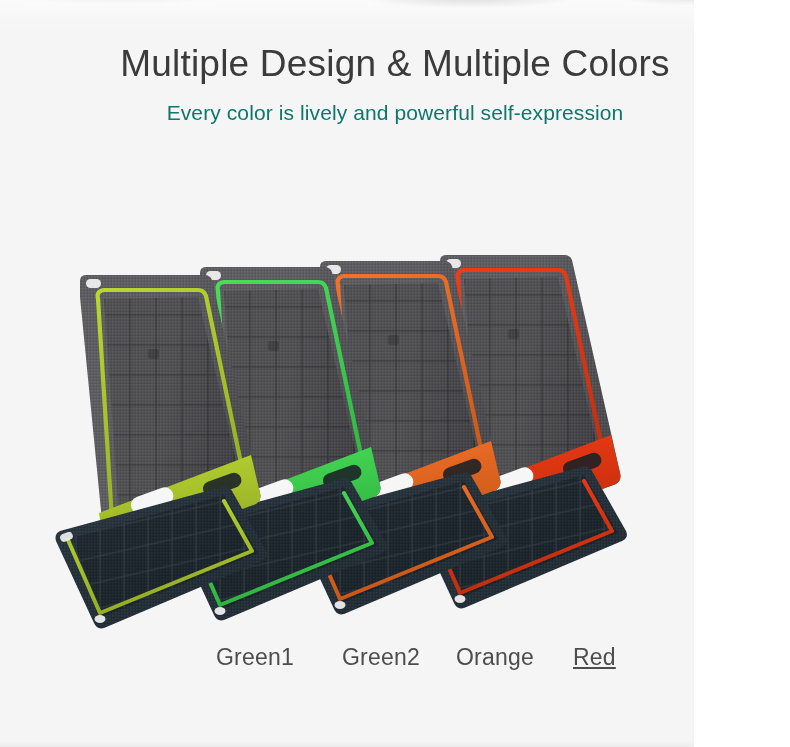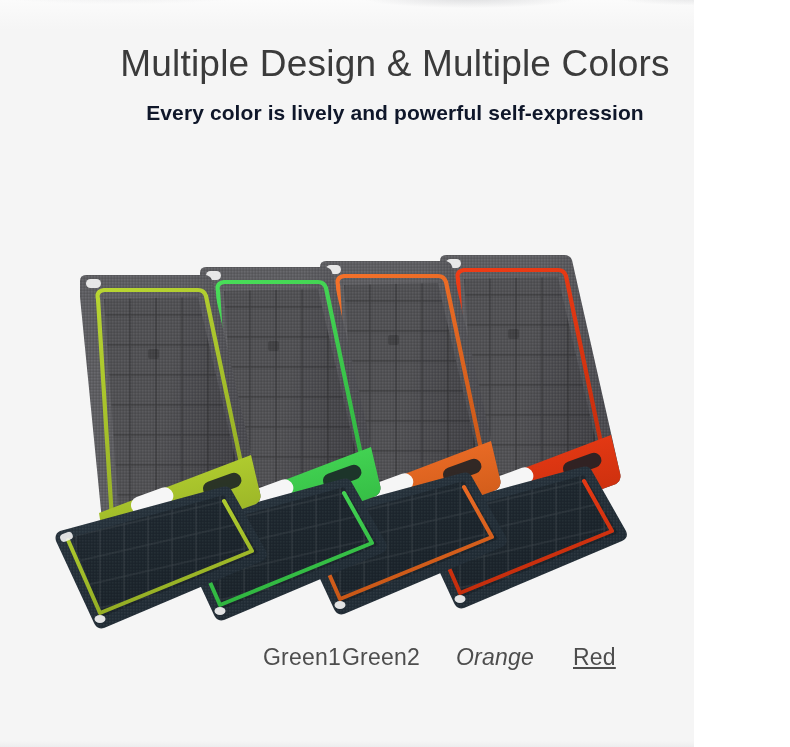--- a/index.html
+++ b/index.html
@@ -48,22 +48,22 @@
     font-size: 37px;
     font-weight: 400;
     color: #3b3b3b;
     letter-spacing: 0.2px;
     line-height: 1.1;
     margin: 0;
     font-family: "Liberation Sans", sans-serif;
   }
   .subtitle {
     font-size: 21px;
-    font-weight: 700;
-    color: #0f172a;
+    font-weight: 400;
+    color: #0f766e;
     margin: 16px 0 0 0;
     letter-spacing: 0.1px;
   }
 
   
   .stage {
     position: absolute;
     left: 0; top: 235px;
     width: 790px; height: 400px;
   }
@@ -449,21 +449,21 @@
     <path d="M16 285 L48 358 L200 296 L172 246" fill="none" stroke="url(#trimg-green1)" stroke-width="4" stroke-linejoin="round" stroke-linecap="round"></path>
 
     <rect x="8" y="278" width="13" height="8" rx="4" transform="rotate(-22 14 282)" fill="#f3f3f3" opacity=".9"></rect>
     <ellipse cx="48" cy="364" rx="5.5" ry="4" fill="#f3f3f3" opacity=".92"></ellipse>
   </g>
   </svg>
       </div>
     </div>
 
   <div class="captions" id="captions">
-      <span class="caption" style="left: 216px; margin-left: 47px;">Green1</span>
+      <span class="caption" style="left: 216px;">Green1</span>
       <span class="caption" style="left: 342px;">Green2</span>
-      <span class="caption" style="left: 456px; font-style: italic;">Orange</span>
+      <span class="caption" style="left: 456px;">Orange</span>
       <span class="caption" style="left: 573px; text-decoration: underline;">Red</span>
     </div>
 
   <div class="bottom-rule"></div>
 
 </div>
 
 </body></html>

